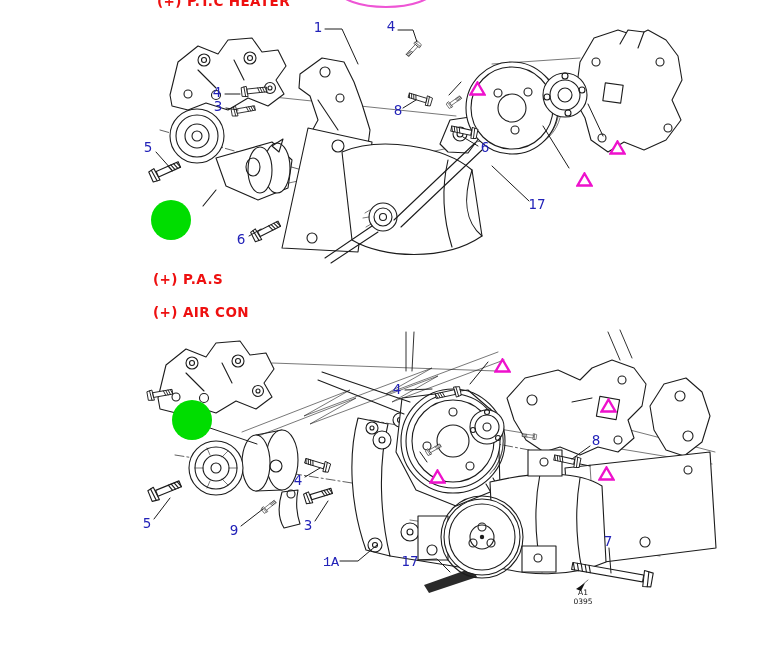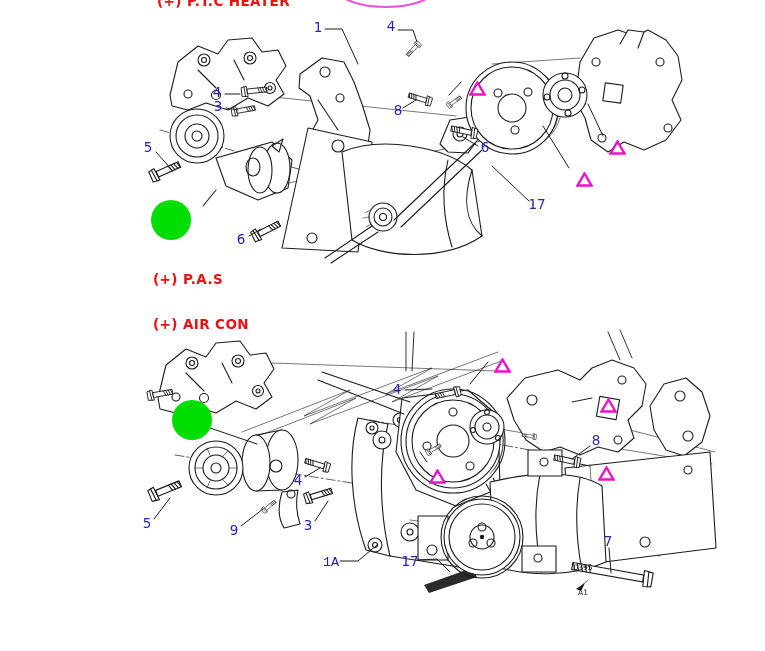--- a/index.html
+++ b/index.html
@@ -3,29 +3,29 @@
 <meta charset="utf-8">
 <style>
   html,body{margin:0;padding:0;background:#fff;}
   .stage{position:relative;width:765px;height:651px;background:#fff;overflow:hidden;
          font-family:"DejaVu Sans","Liberation Sans",sans-serif;margin-left:20px;}
   svg{position:absolute;left:0;top:0;}
   .cfg-label{position:absolute;color:var(--red);font-size:13.5px;font-weight:bold;
              letter-spacing:.4px;white-space:nowrap;}
   #cfg-top{left:137px;top:-7px;}
   #cfg-pas{left:133px;top:271px;}
-  #cfg-aircon{left:133px;top:316px;}
+  #cfg-aircon{left:133px;top:304px;}
   .callout{position:absolute;transform:translate(-50%,-50%);color:var(--blue);
            font-size:13.5px;line-height:1;white-space:nowrap;cursor:pointer;}
   .tri-marker{position:absolute;transform:translate(-50%,-50%);line-height:0;cursor:pointer;}
   .green-dot{position:absolute;transform:translate(-50%,-50%);border-radius:50%;}
   .code-txt{position:absolute;transform:translate(-50%,0);color:#111;font-size:7.5px;
             line-height:7.5px;letter-spacing:0;white-space:nowrap;}
   #code-l1{left:563px;top:589px;}
-  #code-l2{left:563px;top:564px;}
+  #code-l2{left:563px;top:598px;}
   .thin{stroke-width:.6;}
   .dashdot{stroke-width:.7;stroke-dasharray:9 3 2 3;}
 </style>
 </head>
 <body>
 
 <div class="stage">
 
 <svg width="765" height="651" viewBox="0 0 765 651">
   <defs>

